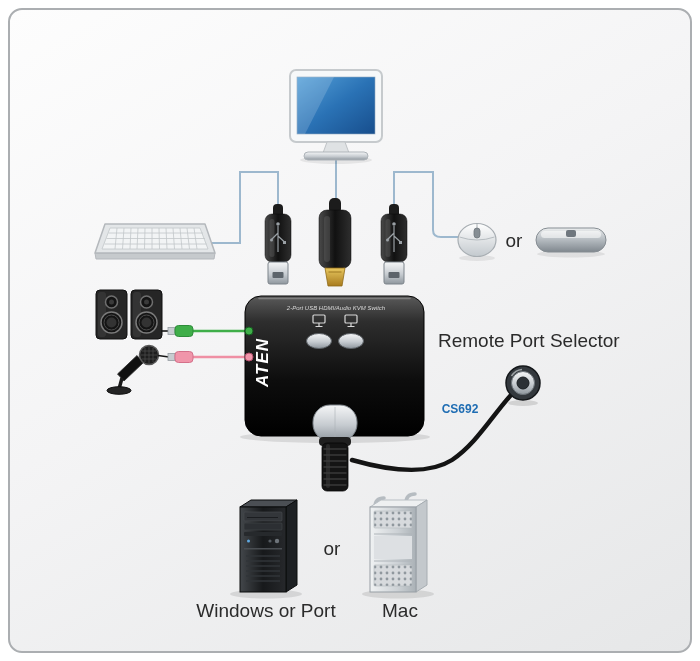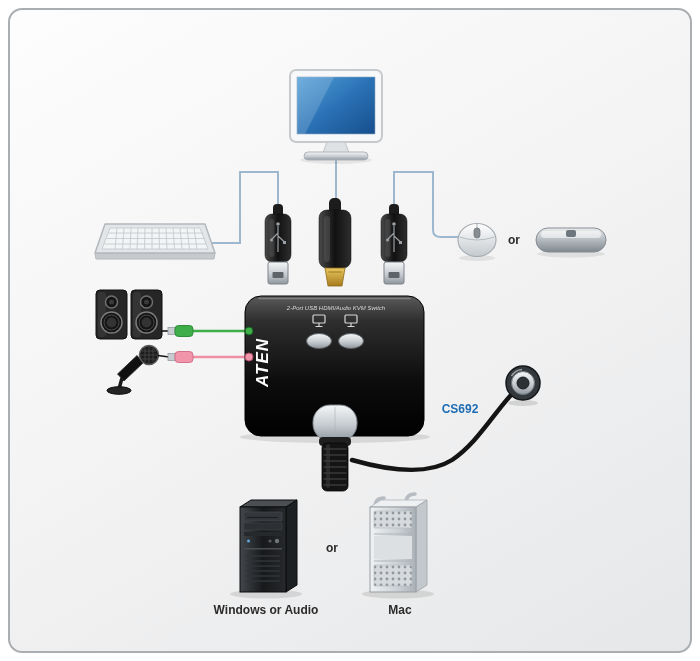--- a/index.html
+++ b/index.html
@@ -5,22 +5,22 @@
   html,body { margin:0; padding:0; background:#ffffff; font-family:"Liberation Sans", sans-serif; }
   .stage { position:relative; width:700px; height:661px; background:#ffffff; overflow:hidden; }
   .frame {
     position:absolute; left:8px; top:8px; width:684px; height:645px;
     box-sizing:border-box;
     border:2px solid #abaeb1; border-radius:14px;
     background:linear-gradient(150deg,#fdfdfd 0%,#f4f4f5 45%,#e6e7e8 100%);
   }
   svg.diagram { position:absolute; left:0; top:0; }
   .label {
-    position:absolute; color:#2b2b2b; font-size:12px; line-height:15px;
-    text-align:center; white-space:nowrap;font-weight:bold;
+    position:absolute; color:#2b2b2b; font-size:19px; line-height:15px;
+    text-align:center; white-space:nowrap;
   }
   .label.model { color:#1f6db3; font-weight:bold; font-size:12px; }
 </style>
 </head>
 <body>
 
 <div class="stage">
   <div class="frame"></div>
 
   <svg class="diagram" width="700" height="661" viewBox="0 0 700 661">
@@ -242,18 +242,19 @@
       <polygon points="370,507 381,500 427,500 416,507" fill="#eef0f1" stroke="#b9bfc4" stroke-width="1"></polygon>
       <polygon points="416,507 427,500 427,585 416,592" fill="#c3c8cc" stroke="#a6adb2" stroke-width="1"></polygon>
       <rect x="370" y="507" width="46" height="85" fill="url(#gMac)" stroke="#979ea4" stroke-width="1"></rect>
       <rect x="374" y="536" width="38" height="23" fill="#dde0e3"></rect>
       <rect x="374" y="511" width="38" height="17" rx="1" fill="url(#pDots)" stroke="#b3b9be" stroke-width="0.6"></rect>
       <rect x="374" y="565" width="38" height="21" rx="1" fill="url(#pDots)" stroke="#b3b9be" stroke-width="0.6"></rect>
       <path d="M374 534 H412 M374 561 H412" stroke="#aeb4b9" stroke-width="1"></path>
     </g>
   </svg>
 
+  <div class="label" style="left:438px; top:333px; width:170px;">Remote Port Selector</div>
   <div class="label model" style="left:428px; top:402px; width:64px;">CS692</div>
   <div class="label" style="left:501px; top:233px; width:26px;">or</div>
   <div class="label" style="left:318px; top:541px; width:28px;">or</div>
-  <div class="label" style="left:193px; top:603px; width:146px;">Windows or Audio</div>
+  <div class="label" style="left:193px; top:603px; width:146px;">Windows or Port</div>
   <div class="label" style="left:362px; top:603px; width:76px;">Mac</div>
 </div>
 
 </body></html>

